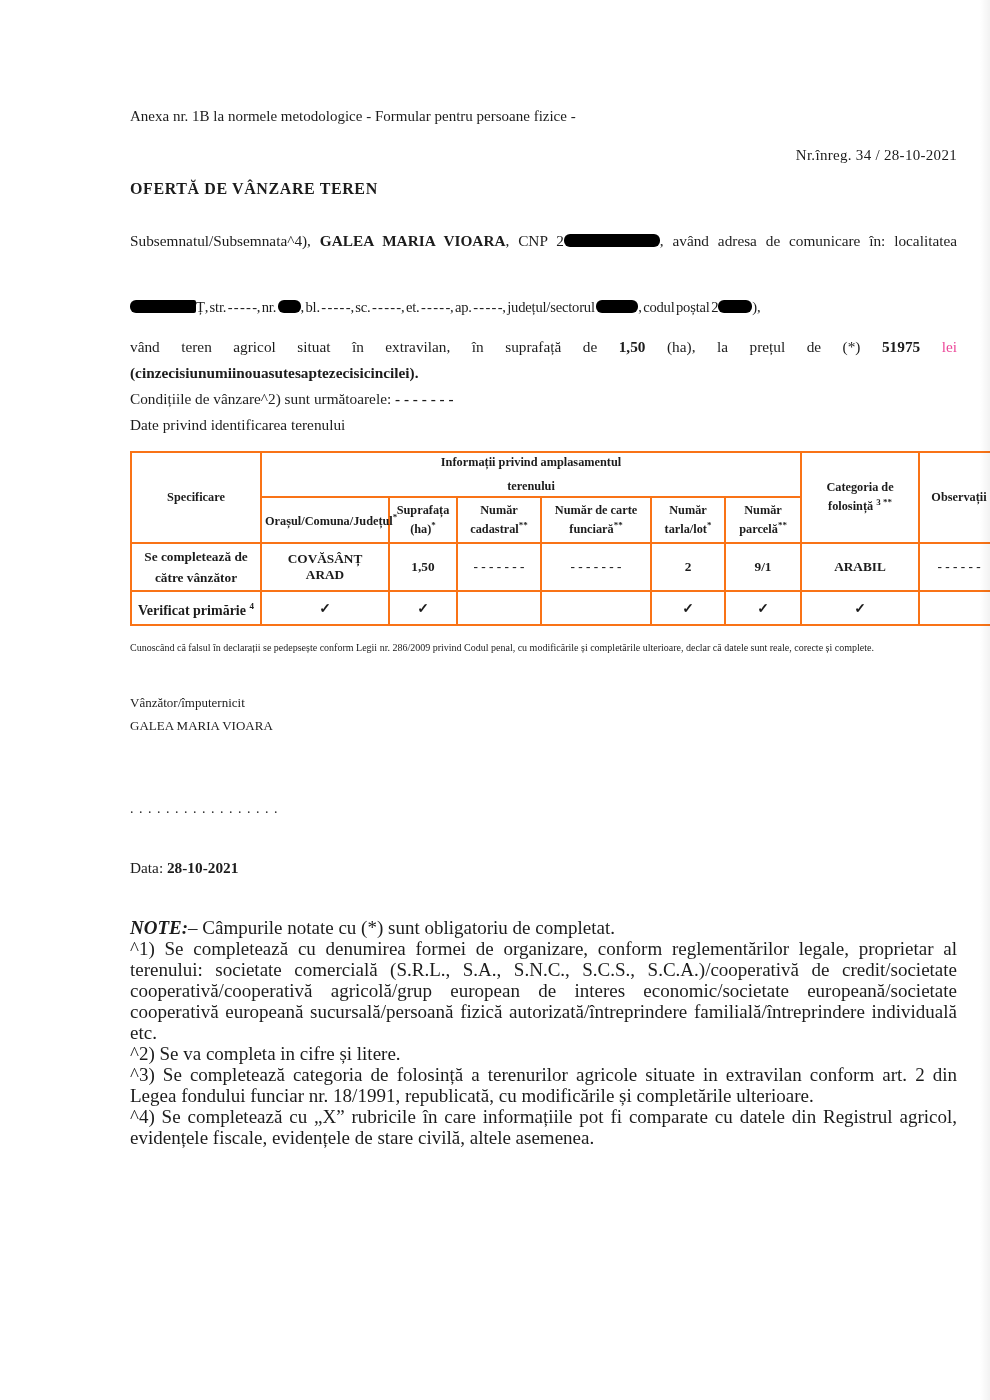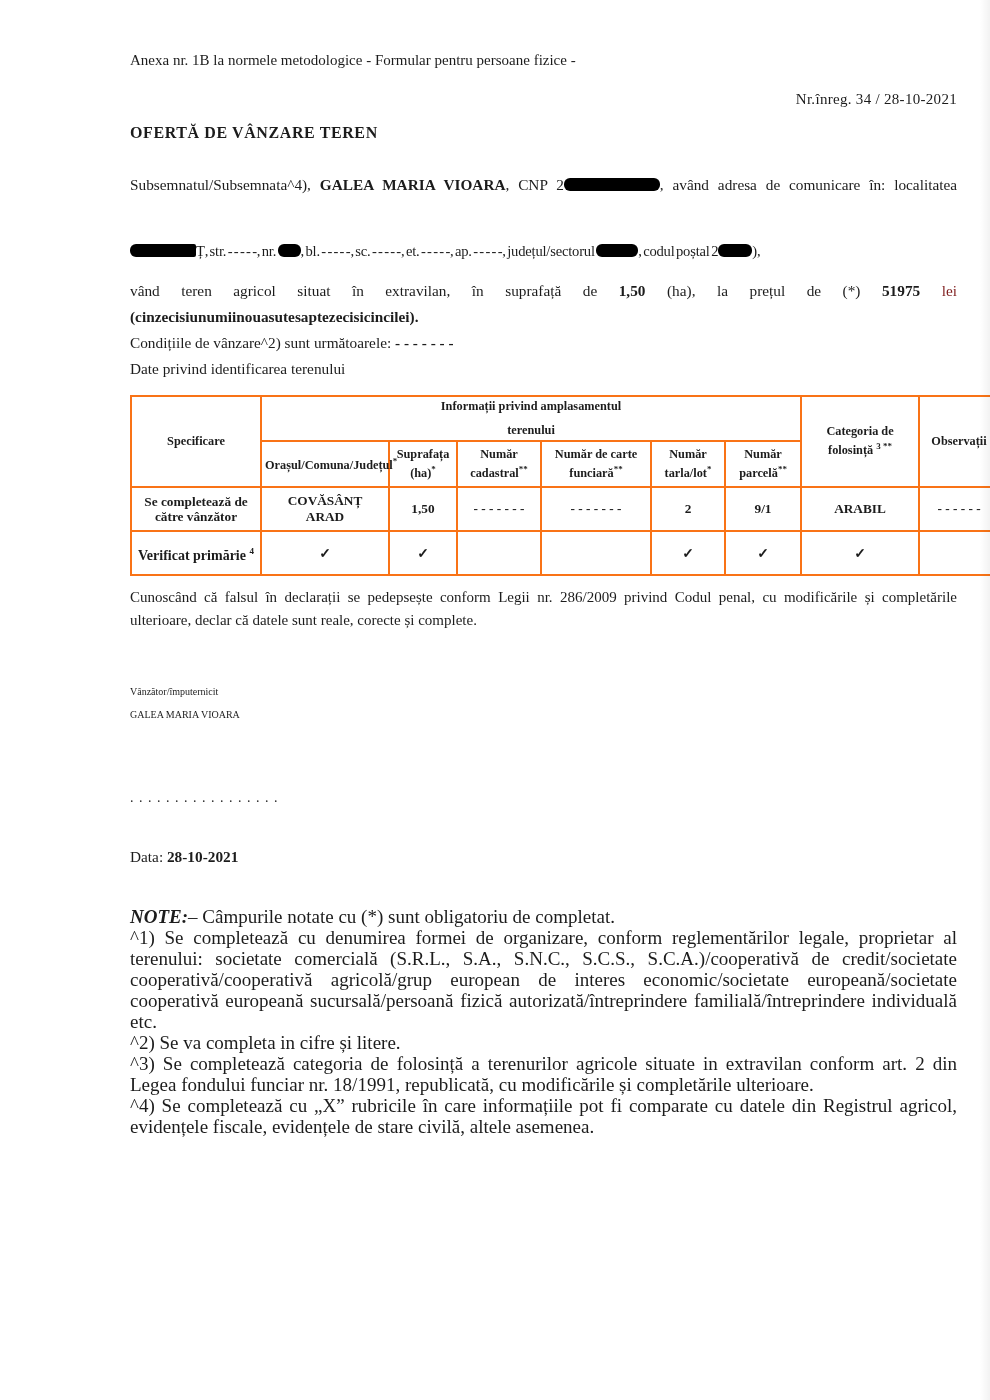--- a/index.html
+++ b/index.html
@@ -11,57 +11,57 @@
     position:relative;
   }
   .page { position:absolute; left:0; top:0; width:990px; height:1400px; background:#fff; overflow:hidden; }
   .page::after{
     content:""; position:absolute; top:0; right:0; width:10px; height:100%;
     background:linear-gradient(to right, rgba(0,0,0,0), rgba(0,0,0,0.05));
     pointer-events:none;
   }
   .content { position:absolute; left:130px; top:0; width:827px; }
 
-  .annex { margin-top:52px; font-size:15px; }
+  .annex { margin-top:108px; font-size:15px; }
   .nrinreg { margin-top:22px; text-align:right; font-size:15px; letter-spacing:0.3px; }
   .doctitle { margin-top:16px; text-align:left; font-weight:bold; font-size:16px; letter-spacing:0.6px; }
 
   .para1 { margin-top:30px; font-size:15.3px; }
   .line { line-height:26px; }
   .jfull { text-align:justify; text-align-last:justify; }
   .tight { white-space:nowrap; font-size:14.6px; letter-spacing:-0.2px; word-spacing:-2px;margin-top:40px; }
   .b { font-weight:bold; }
-  .faint { color:#7f1d1d; }
+  .faint { color:#ec4899; }
 
   .bar { display:inline-block; background:#000; height:13px; border-radius:6px; vertical-align:-1px; }
   .bar-cnp { width:96px; }
   .bar-loc { width:66px; border-radius:6px 2px 2px 6px; }
   .bar-nr  { width:23px; }
   .bar-jud { width:42px; }
   .bar-post{ width:34px; }
 
   .para2 { margin-top:14px; font-size:15.3px; }
   .condline { line-height:26px; }
 
   table.land { border-collapse:collapse; table-layout:fixed; width:868px; margin-top:13px; }
   table.land th, table.land td { border:2px solid #f97316; text-align:center; vertical-align:middle; padding:2px 3px; }
   table.land th { font-size:12.3px; font-weight:bold; line-height:15px; }
   th.groupcell { height:44px; }
   th.groupcell .gl { display:block; }
   th.groupcell .gl + .gl { margin-top:9px; }
   tr.subhead th { height:46px; font-weight:bold; }
   sup.mk { font-size:9px; }
-  td.rowlbl { text-align:left; font-size:12.6px; font-weight:normal; line-height:15px; padding-left:5px; }
+  td.rowlbl { text-align:left; font-size:12.6px; font-weight:normal; line-height:21px; padding-left:5px; }
   tr.datarow td { height:44px; font-size:13.3px; font-weight:bold; }
-  tr.checkrow td { height:44px; font-size:14px; font-weight:bold; }
+  tr.checkrow td { height:34px; font-size:14px; font-weight:bold; }
   .obscol { border-right:2px dashed #777 !important; }
   .citycell span { display:block; line-height:16px; }
 
-  .declaration { margin-top:10px; font-size:15px; line-height:23px; text-align:justify; }
-  .sigblock { margin-top:48px; font-size:10px; line-height:23px; }
+  .declaration { margin-top:10px; font-size:10px; line-height:23px; text-align:justify; }
+  .sigblock { margin-top:32px; font-size:13px; line-height:23px; }
   .sigdots { margin-top:64px; font-size:14px; letter-spacing:1px; color:#2a2a2a; }
   .dateline { margin-top:42px; font-size:15.3px; }
 
   .notes { margin-top:40px; font-size:19px; line-height:21px; }
   .notes p { text-align:justify; }
   .notetitle { font-weight:bold; font-style:italic; }
 </style>
 </head>
 <body>
 

